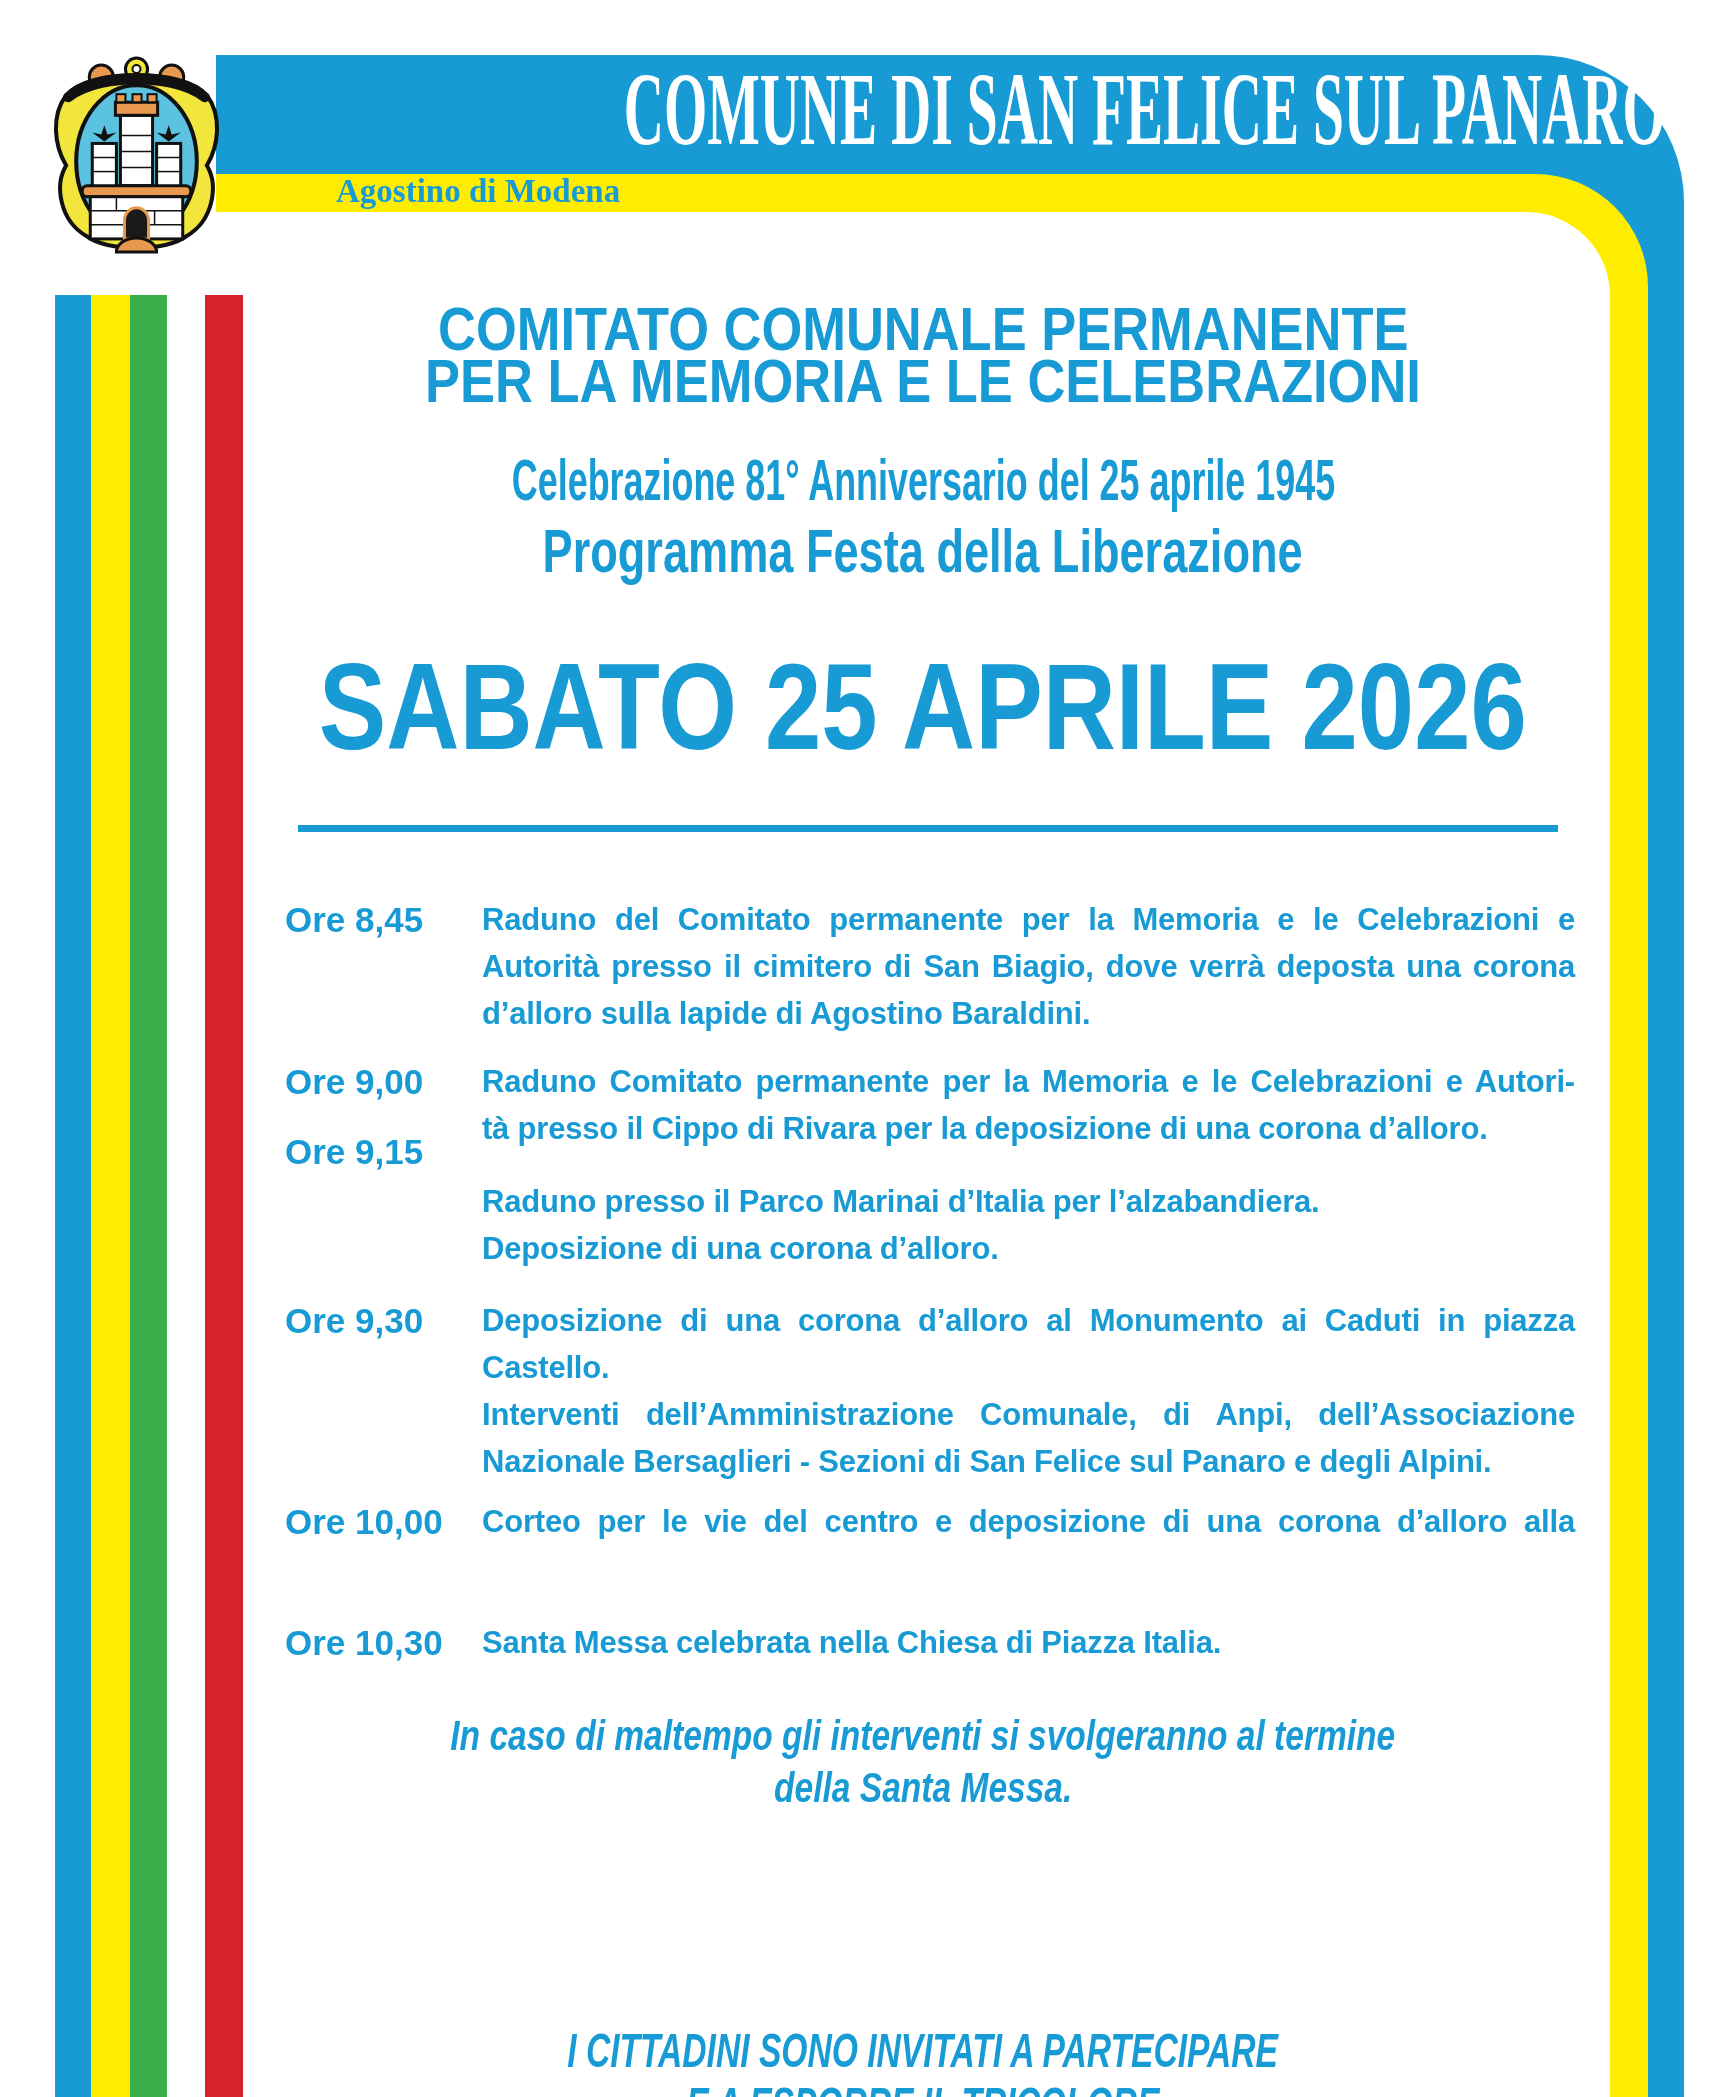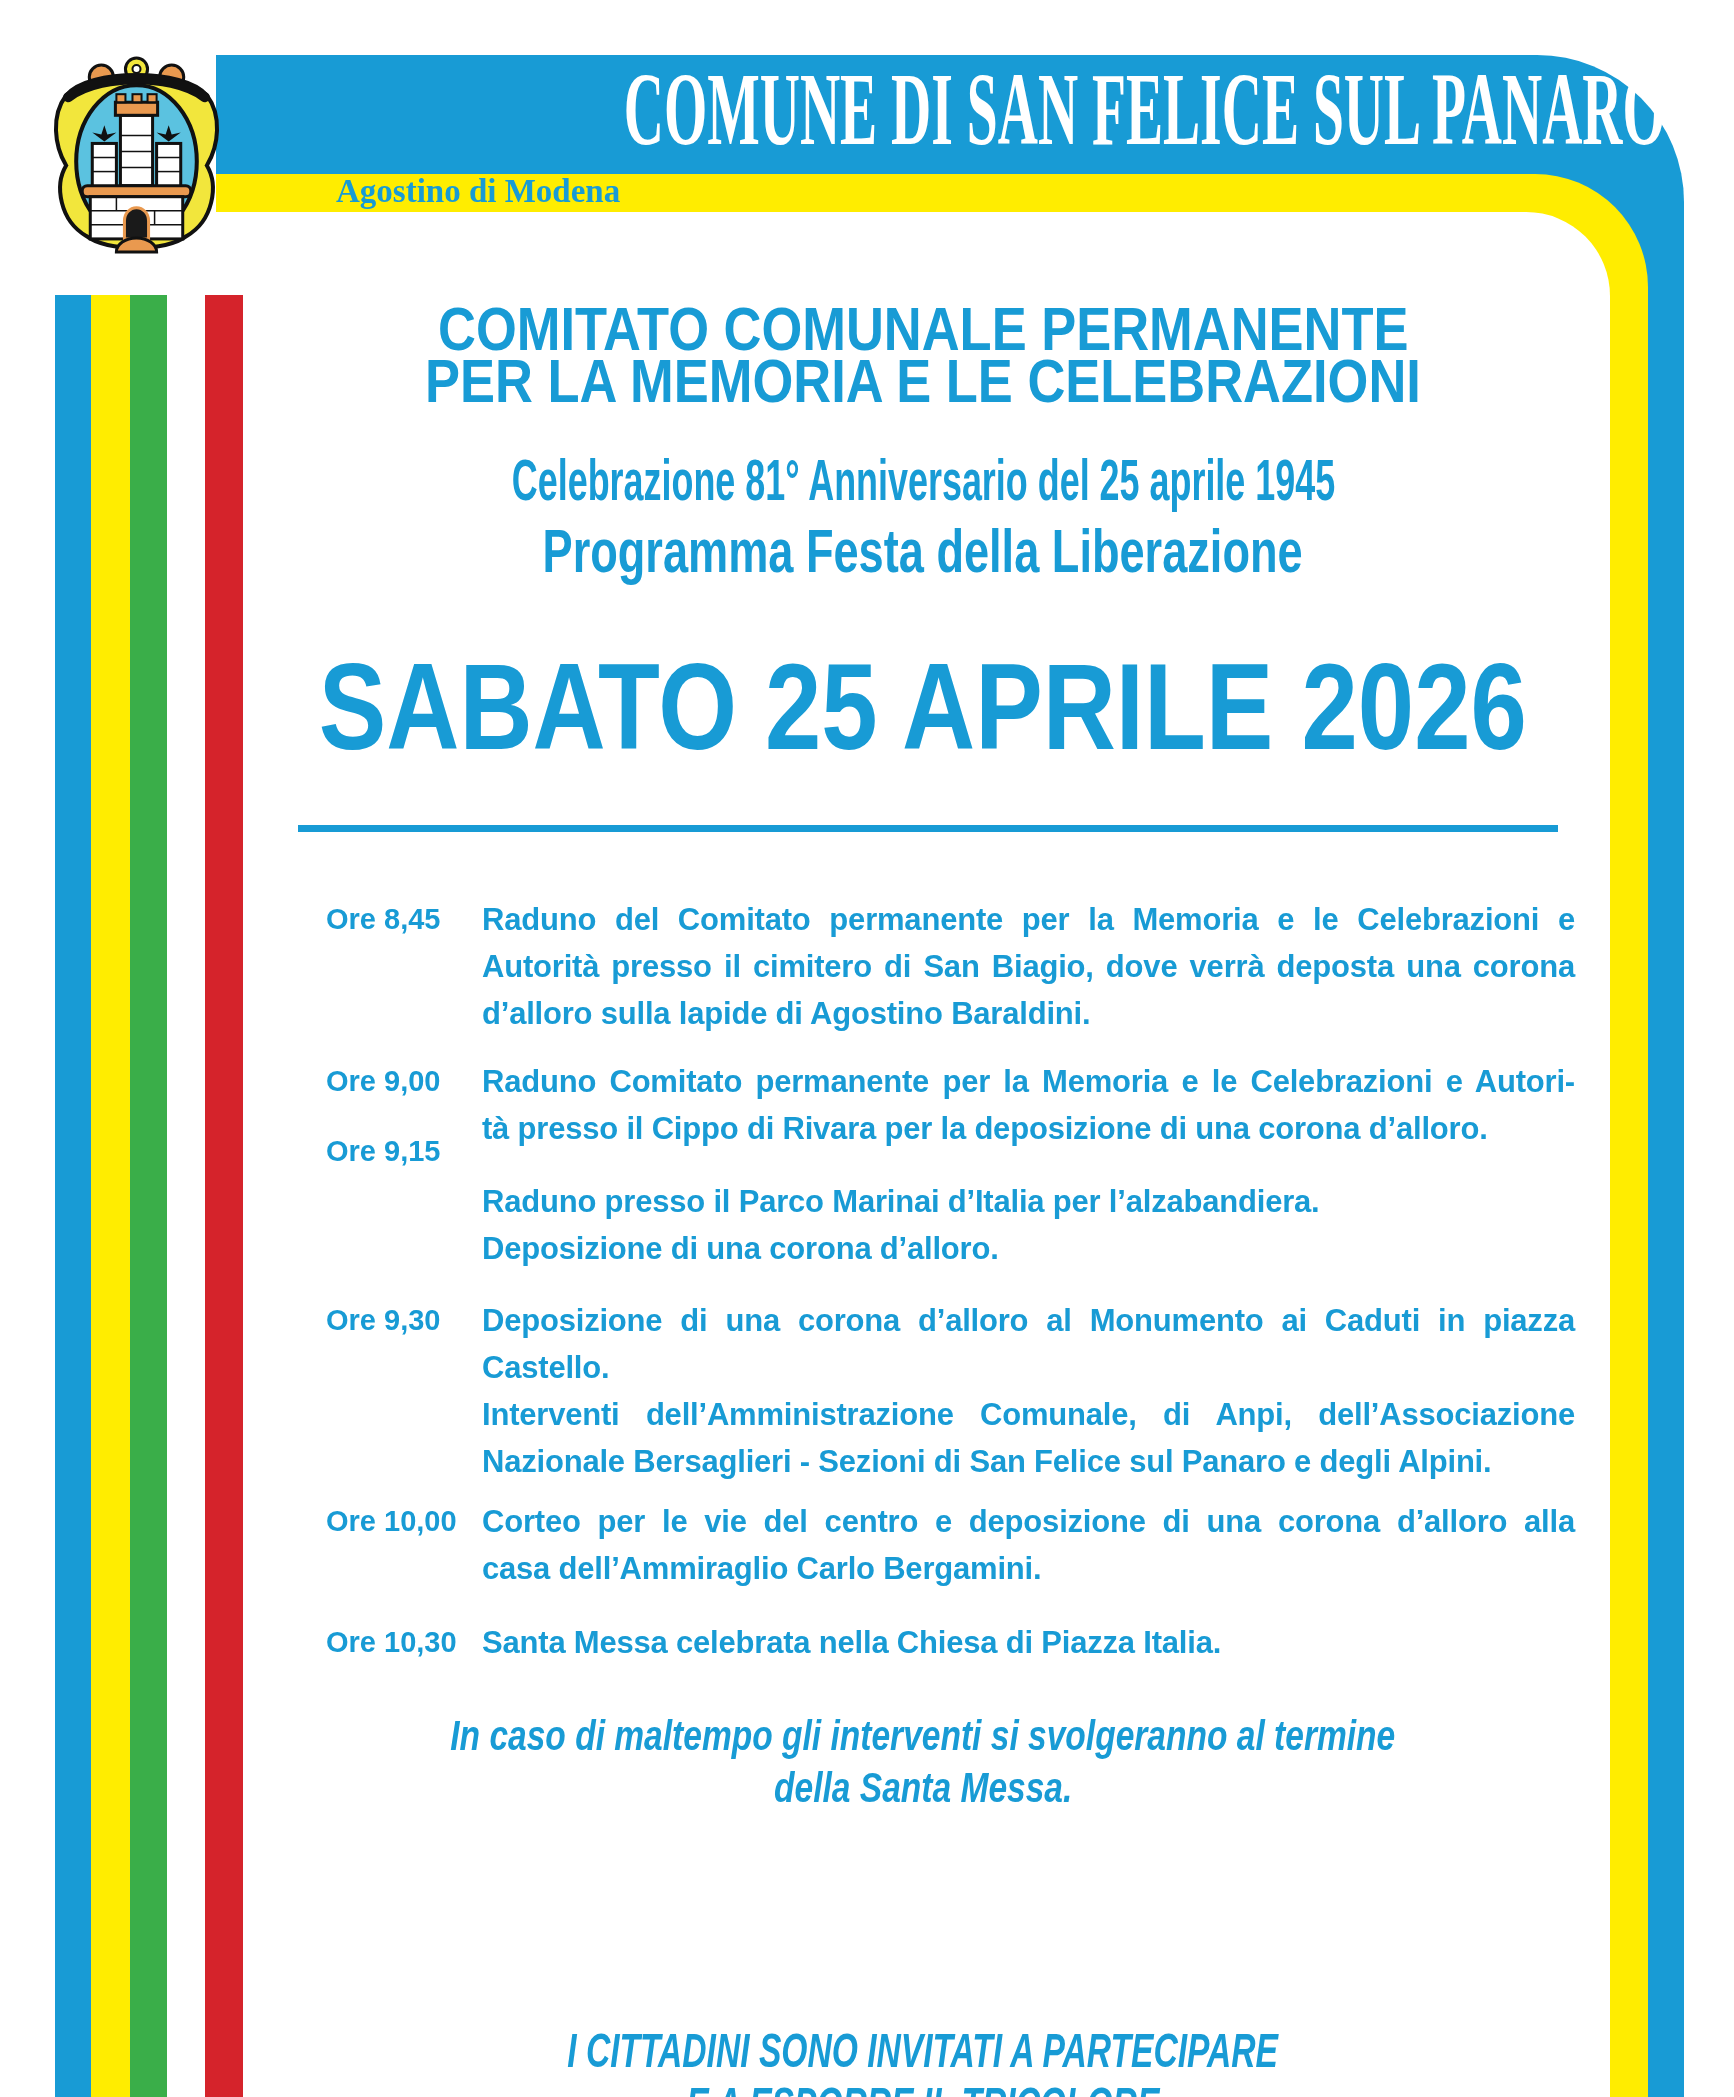--- a/index.html
+++ b/index.html
@@ -30,21 +30,21 @@
   .h{position:absolute;left:182px;width:1482px;line-height:1;text-align:center;font-weight:bold;color:var(--blue);white-space:nowrap;}
   .cx{display:inline-block;transform-origin:50% 50%;}
 
   .title-band{position:absolute;left:180px;top:58px;width:1485px;line-height:1;text-align:center;
     font-family:"Liberation Serif",serif;font-weight:bold;color:#ffffff;white-space:nowrap;font-size:103px;}
   .province{position:absolute;left:336px;top:175px;font-family:"Liberation Serif",serif;font-weight:bold;
     color:var(--blue);font-size:33px;line-height:1;white-space:nowrap;}
 
   .divider{position:absolute;left:298px;top:825px;width:1260px;height:6.7px;background:var(--blue);}
 
-  .slabel{position:absolute;left:285px;font-weight:bold;font-size:29px;line-height:47px;color:var(--blue);white-space:nowrap;margin-left:41px;}
+  .slabel{position:absolute;left:285px;font-weight:bold;font-size:35px;line-height:47px;color:var(--blue);white-space:nowrap;}
   .sbody{position:absolute;left:482px;width:1093px;font-weight:bold;font-size:31px;line-height:47px;
     color:var(--blue);letter-spacing:-0.2px;}
   .sline{min-height:47px;}
   .sline.just{text-align:justify;text-align-last:justify;}
 
   .it{font-style:italic;}
 </style>
 </head>
 <body>
 
@@ -142,21 +142,20 @@
   <div class="sbody" style="top:1297px;">
     <div class="sline just">Deposizione di una corona d’alloro al Monumento ai Caduti in piazza</div>
     <div class="sline">Castello.</div>
     <div class="sline just">Interventi dell’Amministrazione Comunale, di Anpi,  dell’Associazione</div>
     <div class="sline">Nazionale Bersaglieri - Sezioni di San Felice sul Panaro e degli Alpini.</div>
   </div>
 
   <div class="slabel" style="top:1498px;">Ore 10,00</div>
   <div class="sbody" style="top:1498px;">
     <div class="sline just">Corteo per le vie del centro e deposizione di una corona d’alloro alla</div>
-    <div class="sline">casa dell’Ammiraglio Carlo Bergamini.</div>
   </div>
 
   <div class="slabel" style="top:1619px;">Ore 10,30</div>
   <div class="sbody" style="top:1619px;">
     <div class="sline">Santa Messa celebrata nella Chiesa di Piazza Italia.</div>
   </div>
 
   <div class="h it" style="top:1714px;font-size:43px;">
     <span class="cx" style="transform:scaleX(0.78);">In caso di maltempo gli interventi si svolgeranno al termine</span>
   </div>

